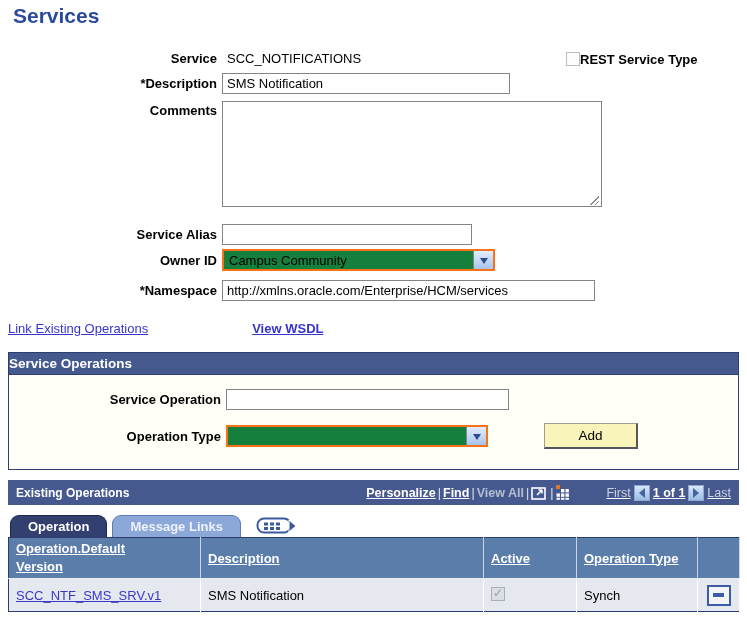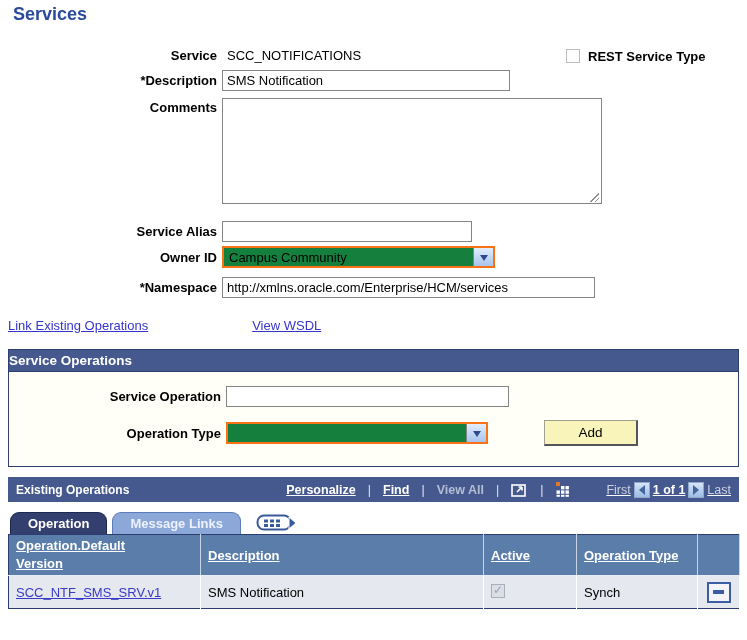--- a/index.html
+++ b/index.html
@@ -4,21 +4,21 @@
 <style>
   * { box-sizing: border-box; }
   html,body { margin:0; padding:0; }
   body {
     width:747px; height:640px; background:#fff;
     font-family:"Liberation Sans", sans-serif; font-size:13px; color:#000;
     overflow:hidden; position:relative;
   }
   
   .page-title {
-    margin:4px 0 0 13px; font-size:18px; font-weight:bold; color:#2a4a9c;
+    margin:4px 0 0 13px; font-size:21px; font-weight:bold; color:#2a4a9c;
   }
   
   .main-form { margin-top:23px; }
   .frow { display:flex; align-items:center; margin-bottom:7px; position:relative; }
   .frow.top { align-items:flex-start; }
   .flabel {
     width:222px; flex:none; text-align:right; font-weight:bold; padding-right:5px;
   }
   .frow.top .flabel { padding-top:2px; }
   .static-value { padding-left:5px; }
@@ -45,30 +45,30 @@
   }
   .fselect .sel-text { flex:1; padding:0 5px; white-space:nowrap; overflow:hidden; }
   .sel-btn {
     width:20px; height:100%; flex:none; border-left:1px solid #848484;
     background:linear-gradient(#e2edfc,#a8c4ec); display:flex; align-items:center; justify-content:center;
   }
   .sel-tri { width:0; height:0; border:4px solid transparent; border-top:6px solid #2c4a8c; margin-top:5px; }
   .w-owner { width:273px; }
   
   .rest-block {
-    position:absolute; left:566px; top:1px; display:flex; align-items:flex-start; gap:8px; font-weight:bold;
+    position:absolute; left:566px; top:1px; display:flex; align-items:flex-start; gap:0; font-weight:bold;
   }
   input.cb {
     appearance:none; -webkit-appearance:none; width:14px; height:14px; margin:0;
     border:1px solid #bdbdbd; background:#fdfdfd;
   }
   
   .links-row { display:flex; margin:20px 0 0 8px; }
   a.plink { color:#3535cc; text-decoration:underline; cursor:pointer; }
-  .links-row a:nth-child(2) { margin-left:104px; }
+  .links-row a:nth-child(2) { margin-left:104px;font-weight:bold; }
   
   .groupbox { margin:16px 8px 0 8px; border:1px solid #2e3e6e; background:#fffef7; }
   .groupbox-header {
     height:22px; background:#46598e; border-bottom:1px solid #2e3e6e;
     display:flex; align-items:center; 
     color:#fff; font-weight:bold; font-size:13.5px;
   }
   .groupbox-body { padding:14px 0 20px; }
   .groupbox .flabel { width:217px; }
   .w-svcop { width:283px; }
@@ -77,21 +77,21 @@
     margin-left:56px; width:94px; height:26px; cursor:pointer;
     background:#f8f4ba; color:#000; font:13.5px "Liberation Sans",sans-serif;
     border:1px solid #a0a090; border-right:2px solid #55555c; border-bottom:2px solid #55555c;
   }
   
   .grid-section { margin:10px 8px 0 8px; width:731px; }
   .grid-bar {
     height:25px; background:#46598e; display:flex; align-items:center; padding:0 8px; color:#fff;
   }
   .grid-title { font-weight:bold; font-size:12px; }
-  .grid-toolbar { margin-left:auto; display:flex; align-items:center; gap:12px; font-size:12.5px; }
+  .grid-toolbar { margin-left:auto; display:flex; align-items:center; gap:2px; font-size:12.5px; }
   .tb-link { color:#fff; font-weight:bold; text-decoration:underline; cursor:pointer; }
   .tb-dim { color:#b5bdd4; font-weight:bold; }
   .tb-sep { color:#dfe3ee; }
   .grid-pager { margin-left:36px; display:flex; align-items:center; gap:3px;text-decoration:underline; }
   .pg-label { color:#ccd2e2; font-size:12.5px; }
   .pg-pos { color:#fff; font-weight:bold; font-size:12.5px; }
   .pg-btn {
     width:16px; height:16px; border:1px solid #8fa8cc; cursor:pointer;
     background:linear-gradient(#d7e5f8,#9cbbe6); display:flex; align-items:center; justify-content:center; padding:0;
   }

